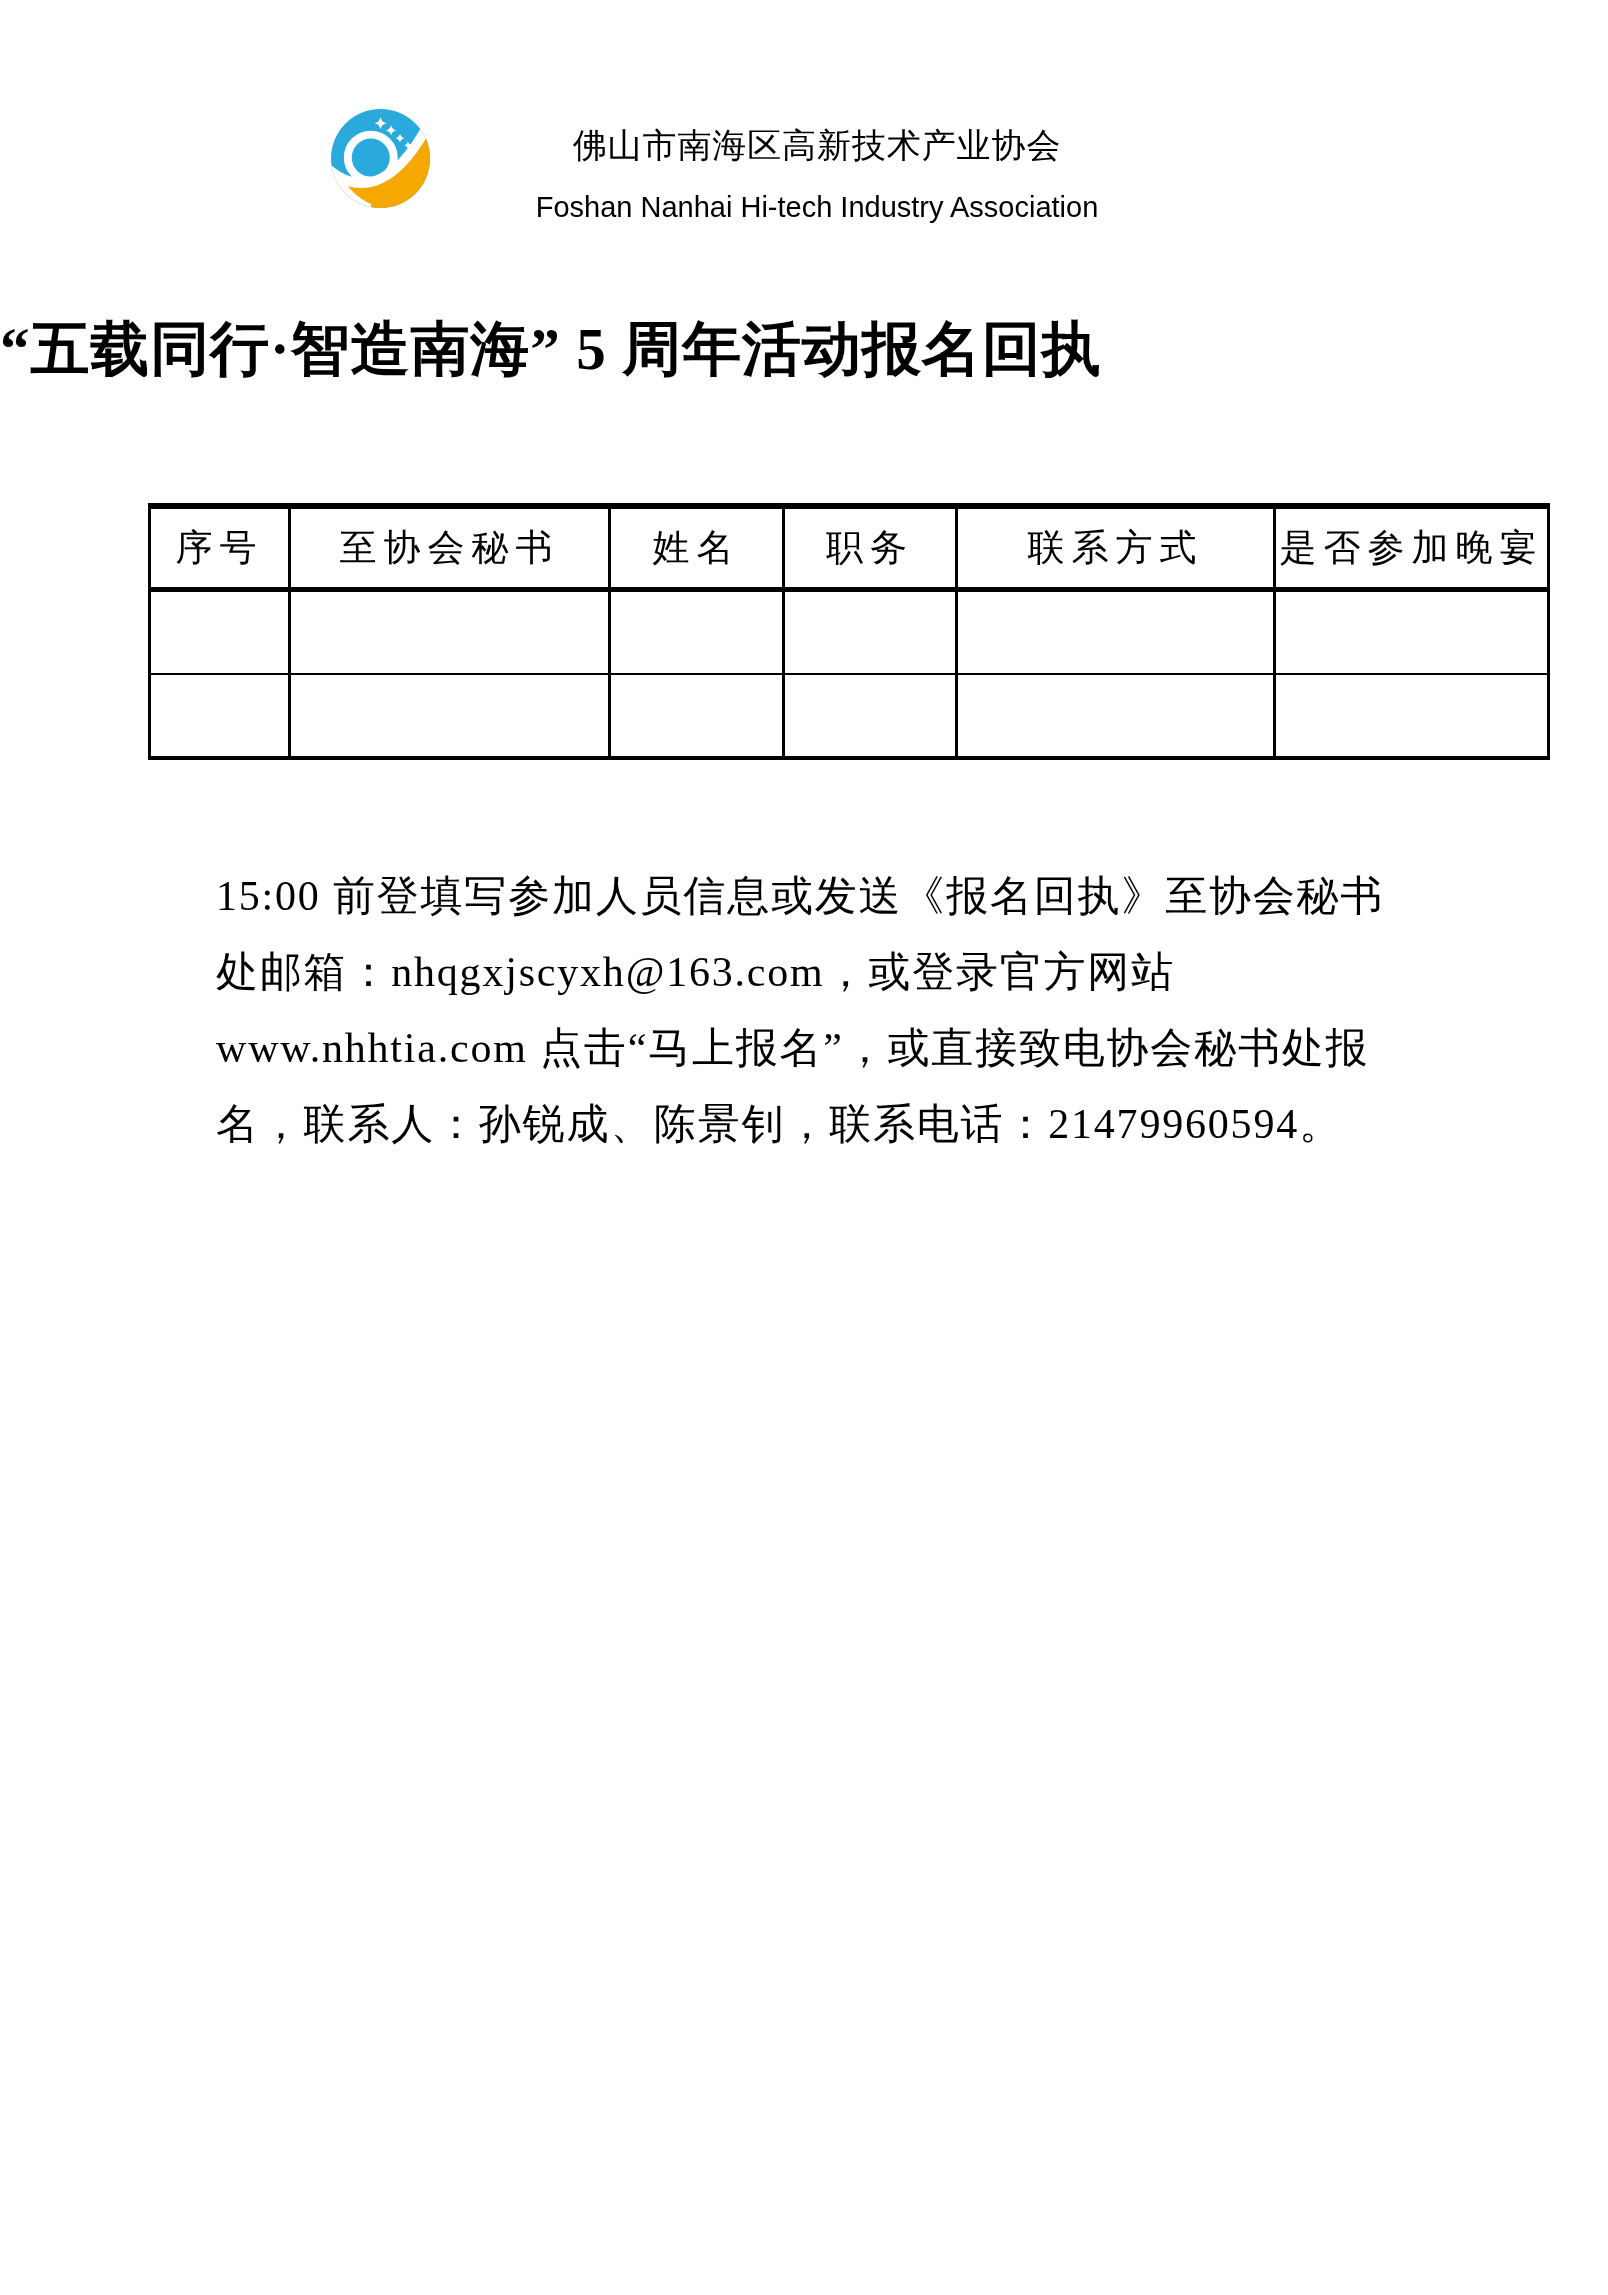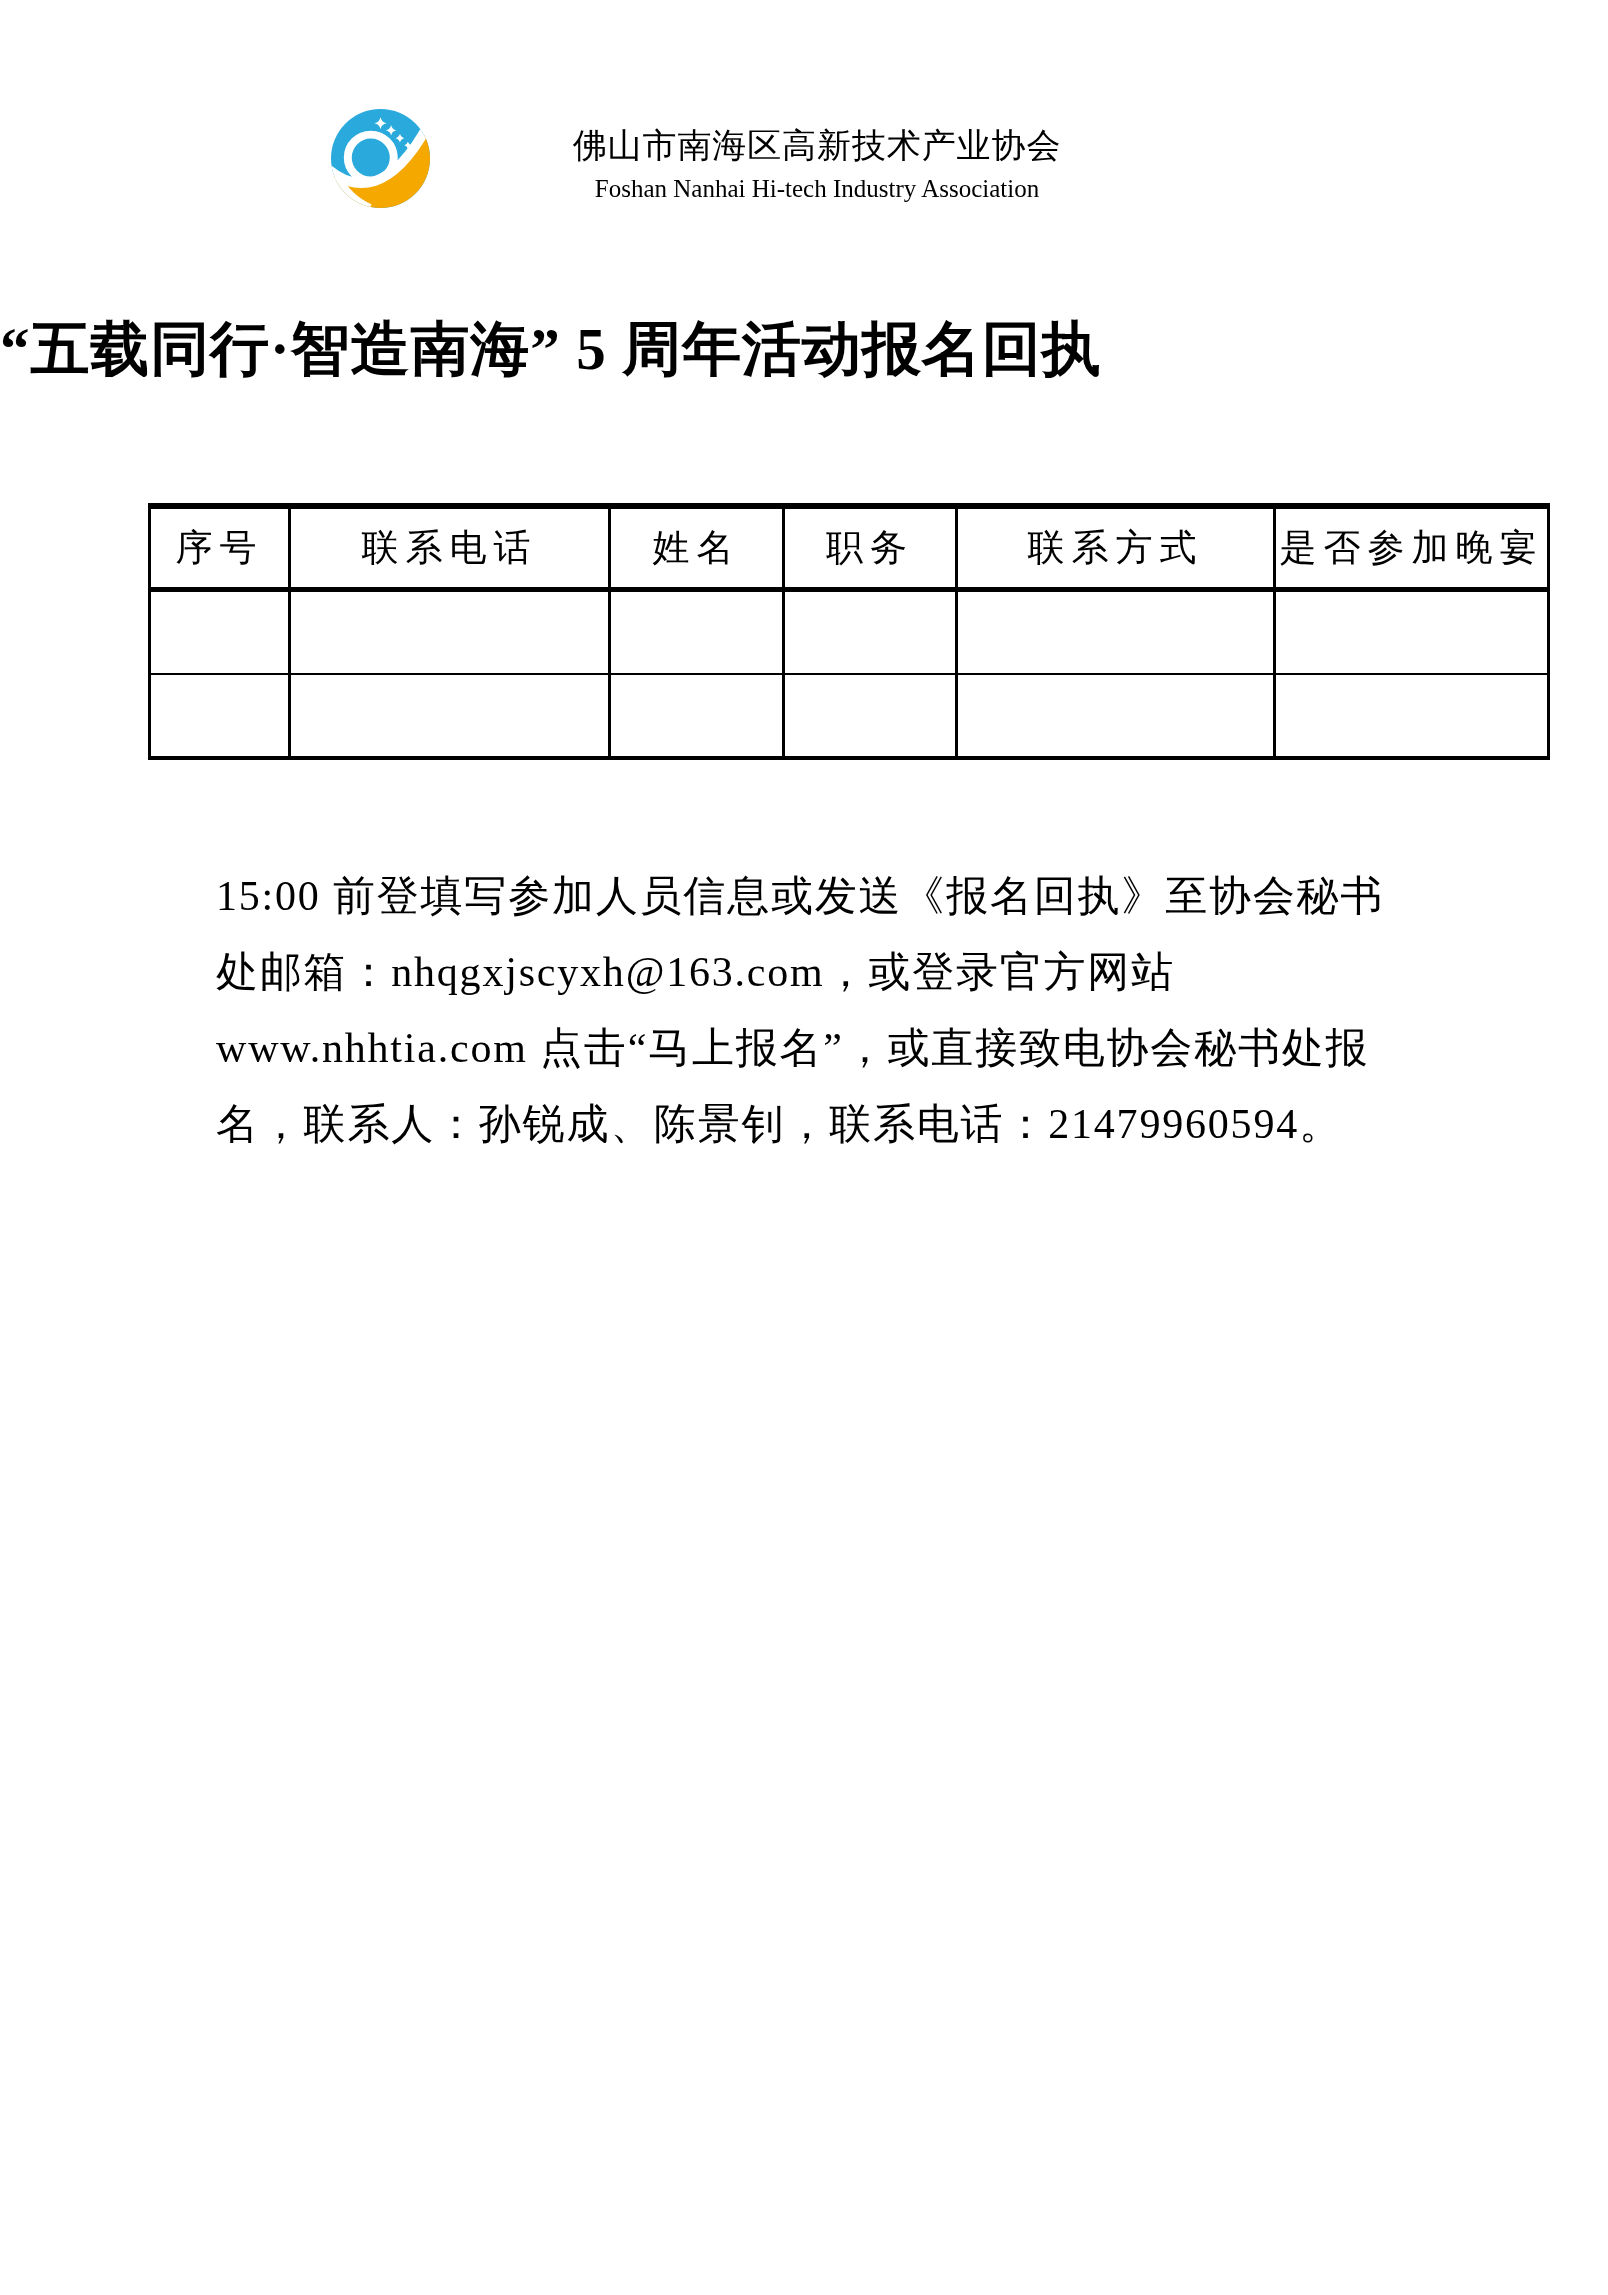--- a/index.html
+++ b/index.html
@@ -33,24 +33,24 @@
     width: 710px;
     text-align: center;
   }
   .org-zh {
     font-size: 34px;
     line-height: 37px;
     letter-spacing: 0.9px;
     white-space: nowrap;
   }
   .org-en {
-    font-family: Liberation Serif, serif;
-    font-size: 25px;
+    font-family: Liberation Sans, sans-serif;
+    font-size: 29px;
     line-height: 30px;
-    margin-top: 10px;
+    margin-top: 28px;
     white-space: nowrap;
   }
 
   
   .doc-title {
     position: absolute;
     left: 0;
     top: 316px;
     width: 100%;
     text-align: left;
@@ -156,21 +156,21 @@
       <col style="width:10.0%">
       <col style="width:22.9%">
       <col style="width:12.4%">
       <col style="width:12.4%">
       <col style="width:22.7%">
       <col style="width:19.6%">
     </colgroup>
     <thead>
       <tr>
         <th>序号</th>
-        <th>联系电话</th>
+        <th>至协会秘书</th>
         <th>姓名</th>
         <th>职务</th>
         <th>联系方式</th>
         <th>是否参加晚宴</th>
       </tr>
     </thead>
     <tbody>
       <tr>
         <td></td>
         <td></td>

